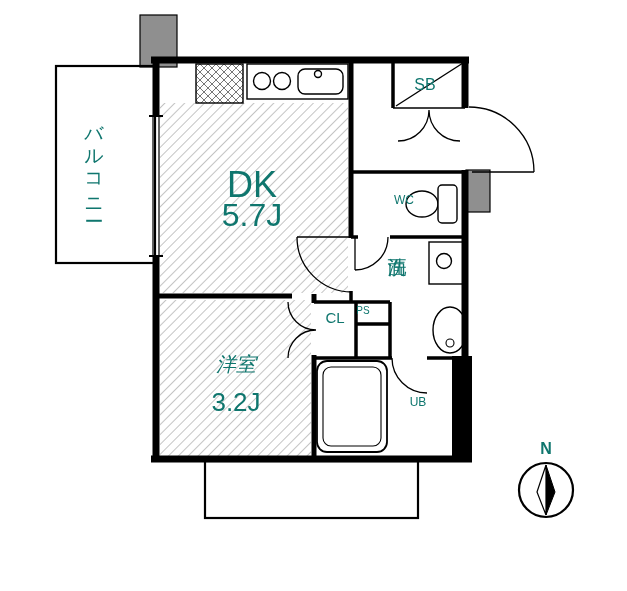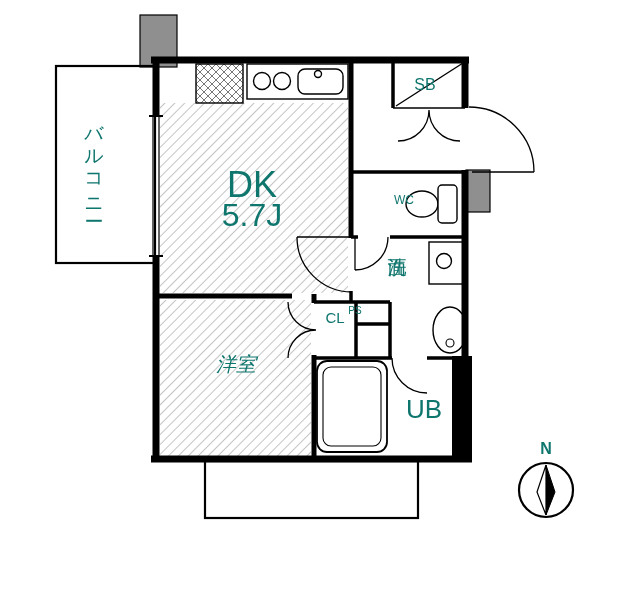--- a/index.html
+++ b/index.html
@@ -17,24 +17,24 @@
   .center { text-align: center; }
   .vtext { writing-mode: vertical-rl; text-orientation: upright; }
 
   .lbl-balcony   { left: 85px;  top: 112px; font-size: 19px; letter-spacing: 3px; }
   .lbl-dk        { left: 202px; top: 167px; width: 100px; font-size: 36px; }
   .lbl-dk-size   { left: 202px; top: 199px; width: 100px; font-size: 32px; }
   .lbl-sb        { left: 404px; top: 77px;  width: 42px;  font-size: 16px; }
   .lbl-wc        { left: 357px; top: 194px; width: 42px;  font-size: 12px; margin-left: 26px; }
   .lbl-wash      { left: 388px; top: 242px; font-size: 19px; letter-spacing: 2px; }
   .lbl-cl        { left: 314px; top: 310px; width: 42px;  font-size: 15px; text-align: center; }
-  .lbl-ps        { left: 339px; top: 306px; width: 32px;  font-size: 10px; }
+  .lbl-ps        { left: 347px; top: 306px; width: 32px;  font-size: 10px; }
   .lbl-west      { left: 182px; top: 354px; width: 108px; font-size: 20px; font-style: italic; }
   .lbl-west-size { left: 182px; top: 389px; width: 108px; font-size: 26px; }
-  .lbl-ub        { left: 394px; top: 396px; width: 48px;  font-size: 26px; text-align: right; }
+  .lbl-ub        { left: 394px; top: 396px; width: 48px;  font-size: 12px; }
   .lbl-n         { left: 526px; top: 441px; width: 40px;  font-size: 16px; font-weight: 700; }
 </style>
 </head>
 <body>
 
 <div class="canvas">
 
   <svg width="627" height="591" viewBox="0 0 627 591">
     <defs>
       <pattern id="hatch" patternUnits="userSpaceOnUse" width="7" height="7" patternTransform="rotate(45)">
@@ -153,17 +153,18 @@
 
   <div class="label center lbl-wc">WC</div>
 
   <div class="label vtext lbl-wash">洗面</div>
 
   <div class="label center lbl-cl">CL</div>
 
   <div class="label center lbl-ps">PS</div>
 
   <div class="label center lbl-west">洋室</div>
+  <div class="label center lbl-west-size">3.2J</div>
 
   <div class="label center lbl-ub">UB</div>
 
   <div class="label center lbl-n">N</div>
 </div>
 
 </body></html>

